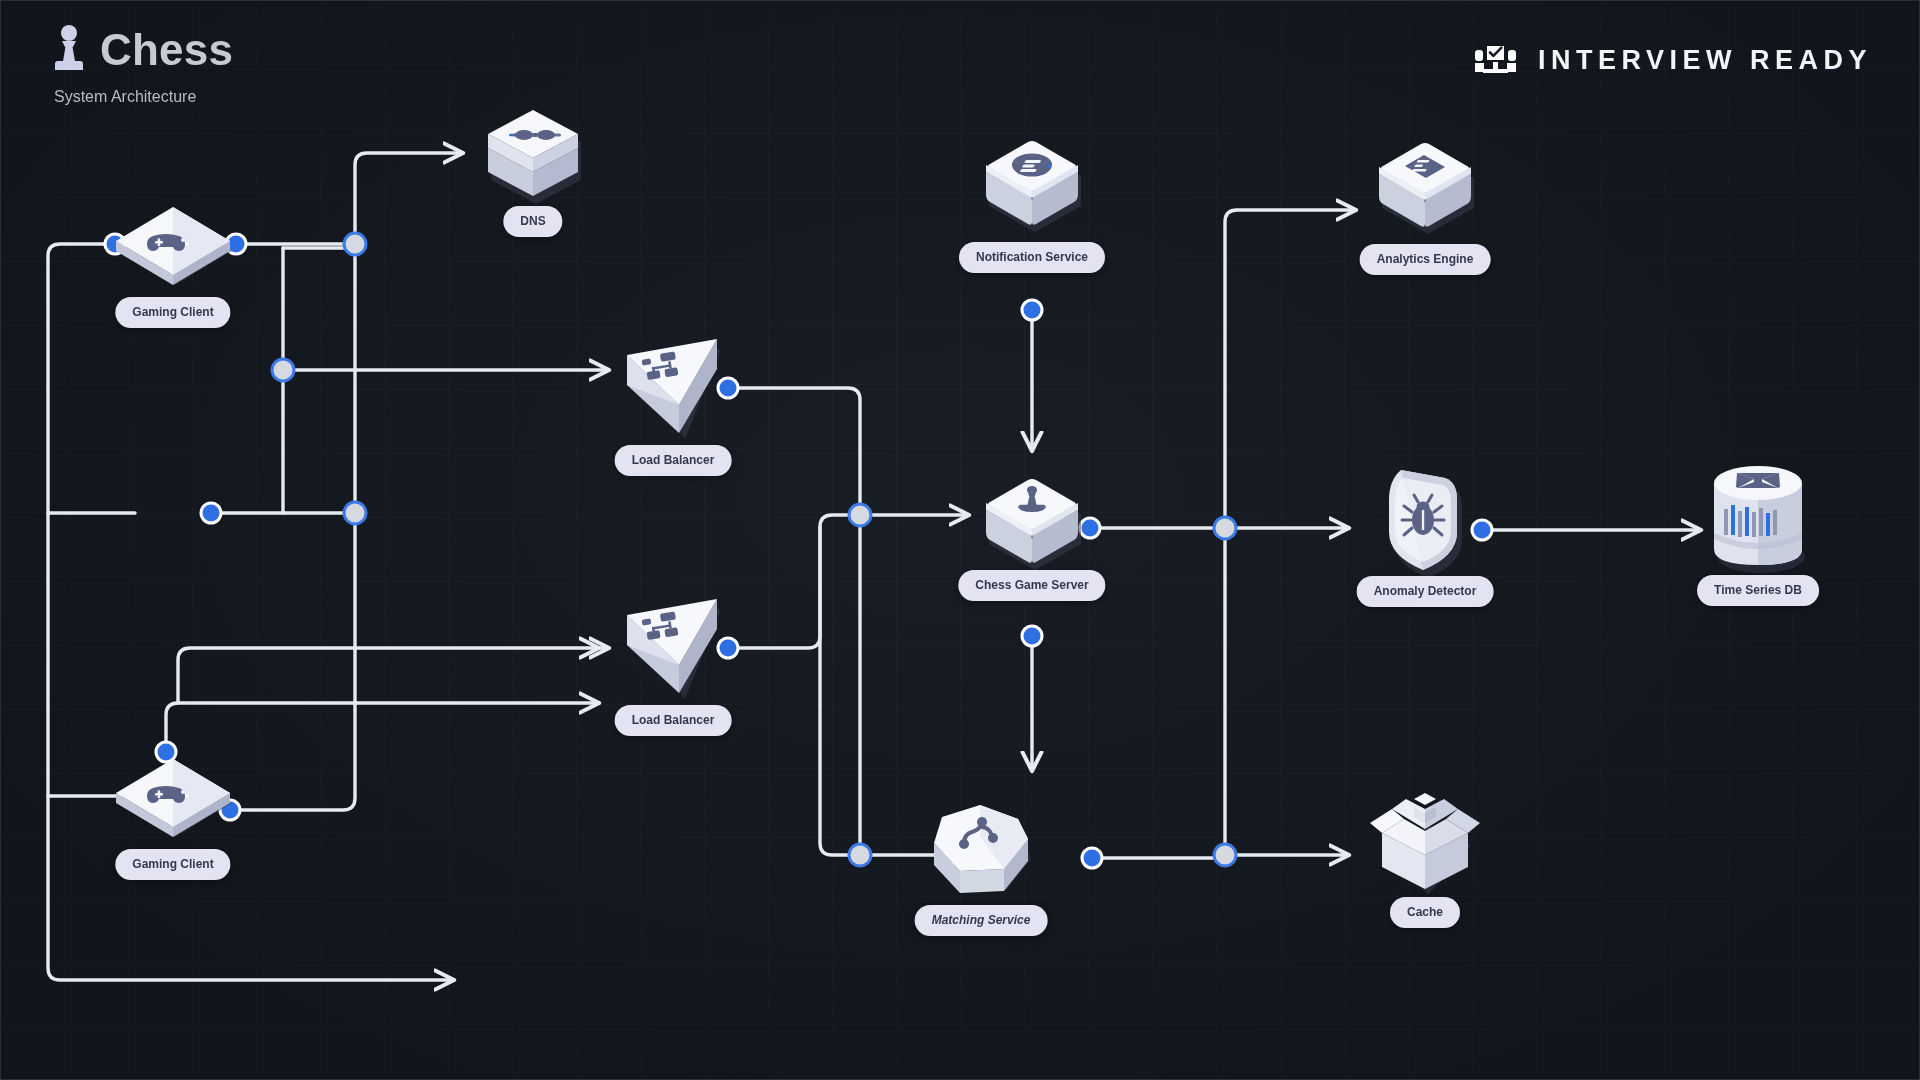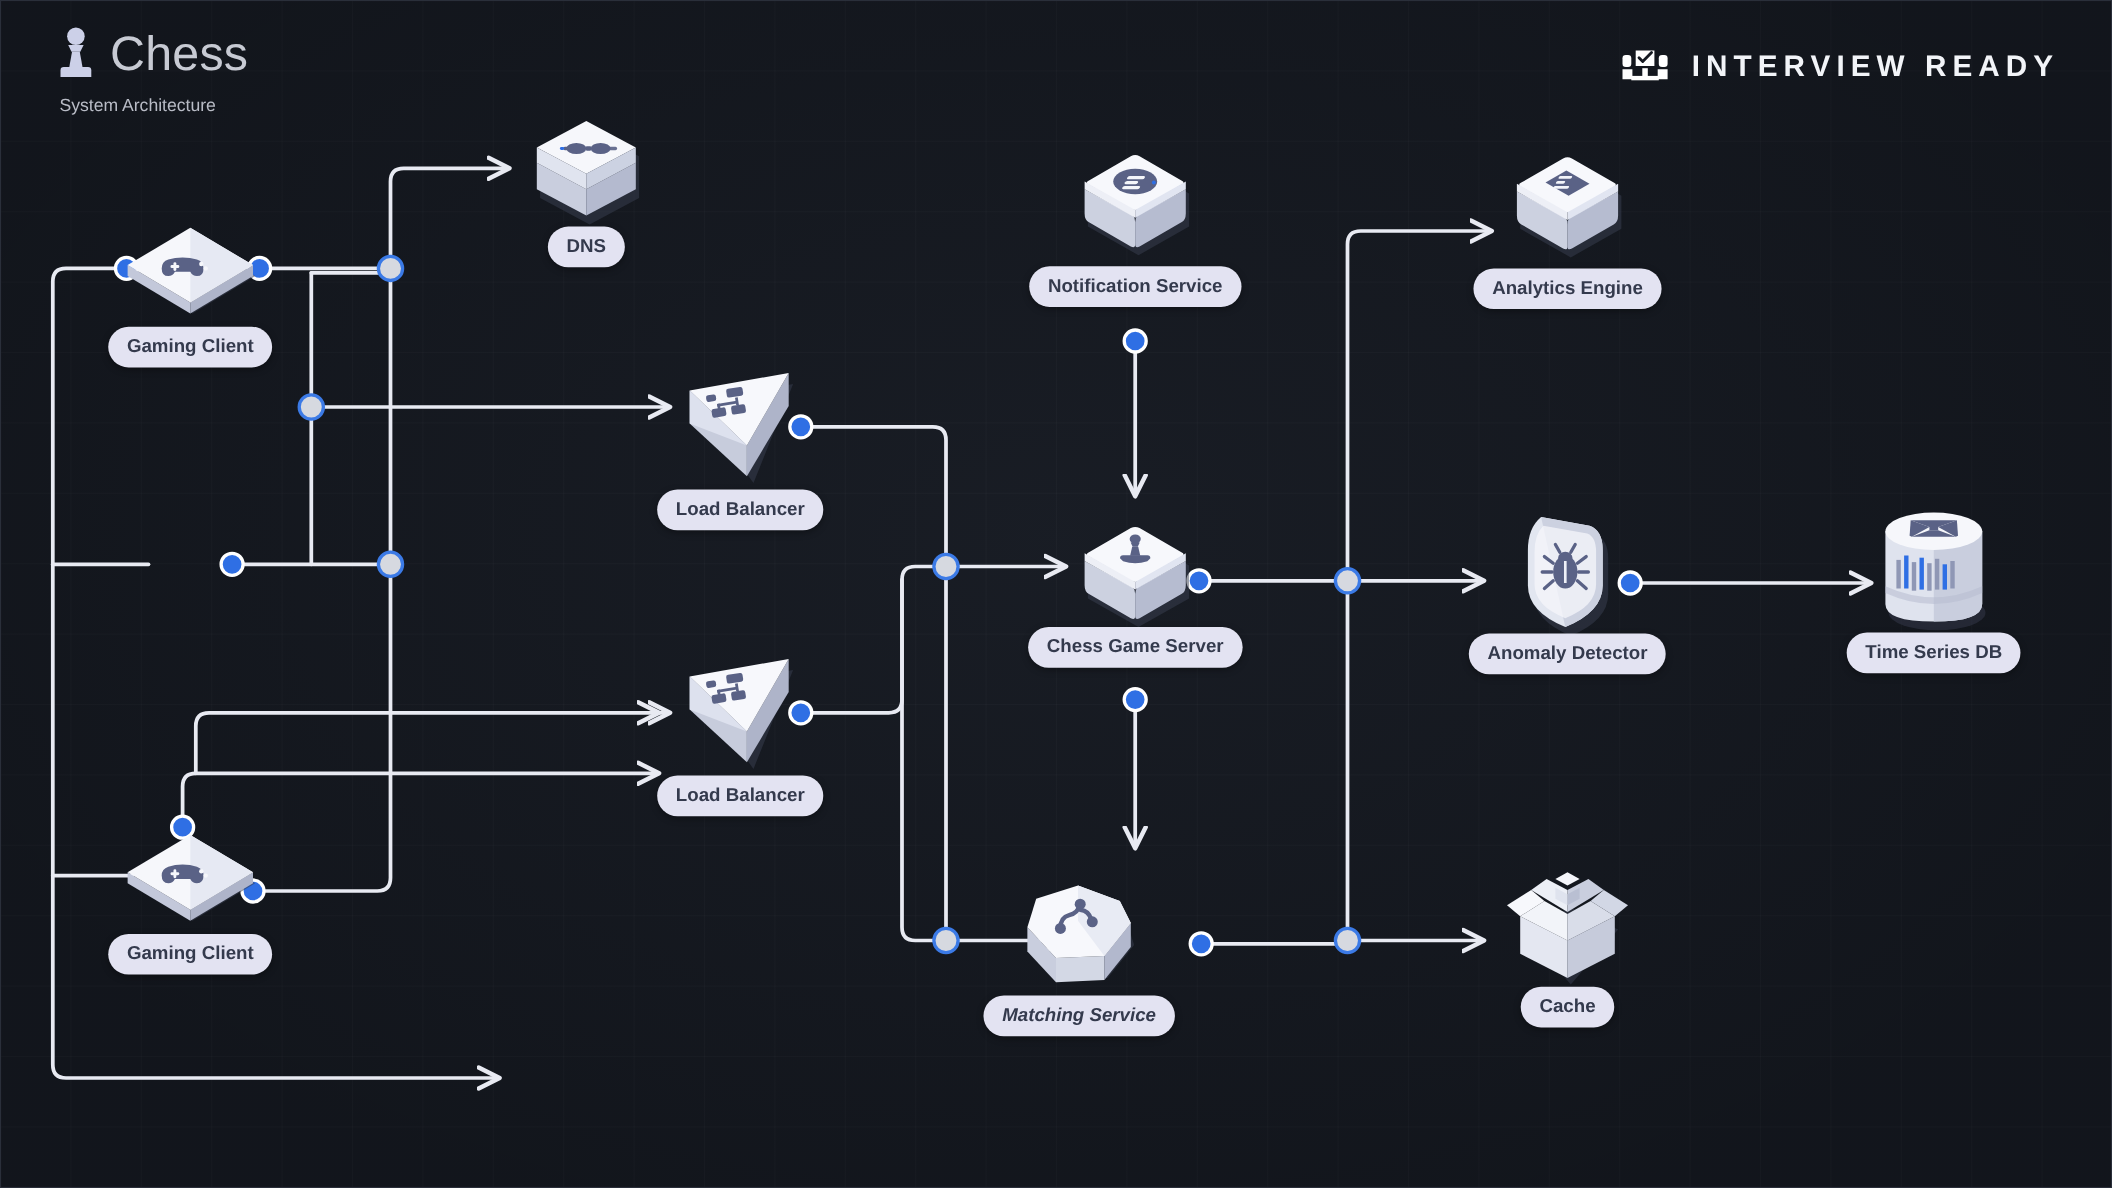--- a/index.html
+++ b/index.html
@@ -10,35 +10,35 @@
       linear-gradient(to right,rgba(255,255,255,.022) 1px,transparent 1px),
       linear-gradient(to bottom,rgba(255,255,255,.022) 1px,transparent 1px);
     background-size:64px 64px;}
   #vign{position:absolute;inset:0;background:radial-gradient(ellipse at 50% 45%,rgba(255,255,255,.012) 0%,rgba(0,0,0,.18) 80%);}
   #border{position:absolute;inset:0;border:1px solid #2a2f3a;pointer-events:none;}
 
   
   #hdr-left{position:absolute;left:52px;top:24px;}
   .title-row{display:flex;align-items:center;gap:14px;}
   .pawn-ico{width:34px;height:52px;display:block;}
-  .app-title{font-size:44px;font-weight:400;color:#c7cad3;letter-spacing:.2px;line-height:1;}
+  .app-title{font-size:44px;font-weight:700;color:#c7cad3;letter-spacing:.2px;line-height:1;}
   .app-sub{margin-top:12px;margin-left:2px;font-size:16px;color:#b9bcc6;font-weight:400;}
 
   #hdr-right{position:absolute;right:48px;top:40px;display:flex;align-items:center;gap:20px;}
   .brand-txt{font-size:27px;letter-spacing:5.5px;color:#f2f4f8;font-weight:700;}
 
   
   #diagram{position:absolute;inset:0;}
   svg.wires{position:absolute;left:0;top:0;width:1920px;height:1080px;}
 
   .node{position:absolute;transform:translate(-50%,-50%);}
   .node .art{display:block;}
   .nlabel{position:absolute;left:50%;transform:translateX(-50%);
     background:#e3e3f2;color:#343a4d;border-radius:20px;
-    font-size:17px;font-weight:700;padding:8px 17px 9px;white-space:nowrap;
+    font-size:12px;font-weight:700;padding:8px 17px 9px;white-space:nowrap;
     box-shadow:0 2px 7px rgba(0,0,0,.35);}
 </style>
 </head>
 <body>
 
 <div id="stage">
   <div id="gridbg"></div>
   <div id="vign"></div>
 
   <div id="hdr-left">

